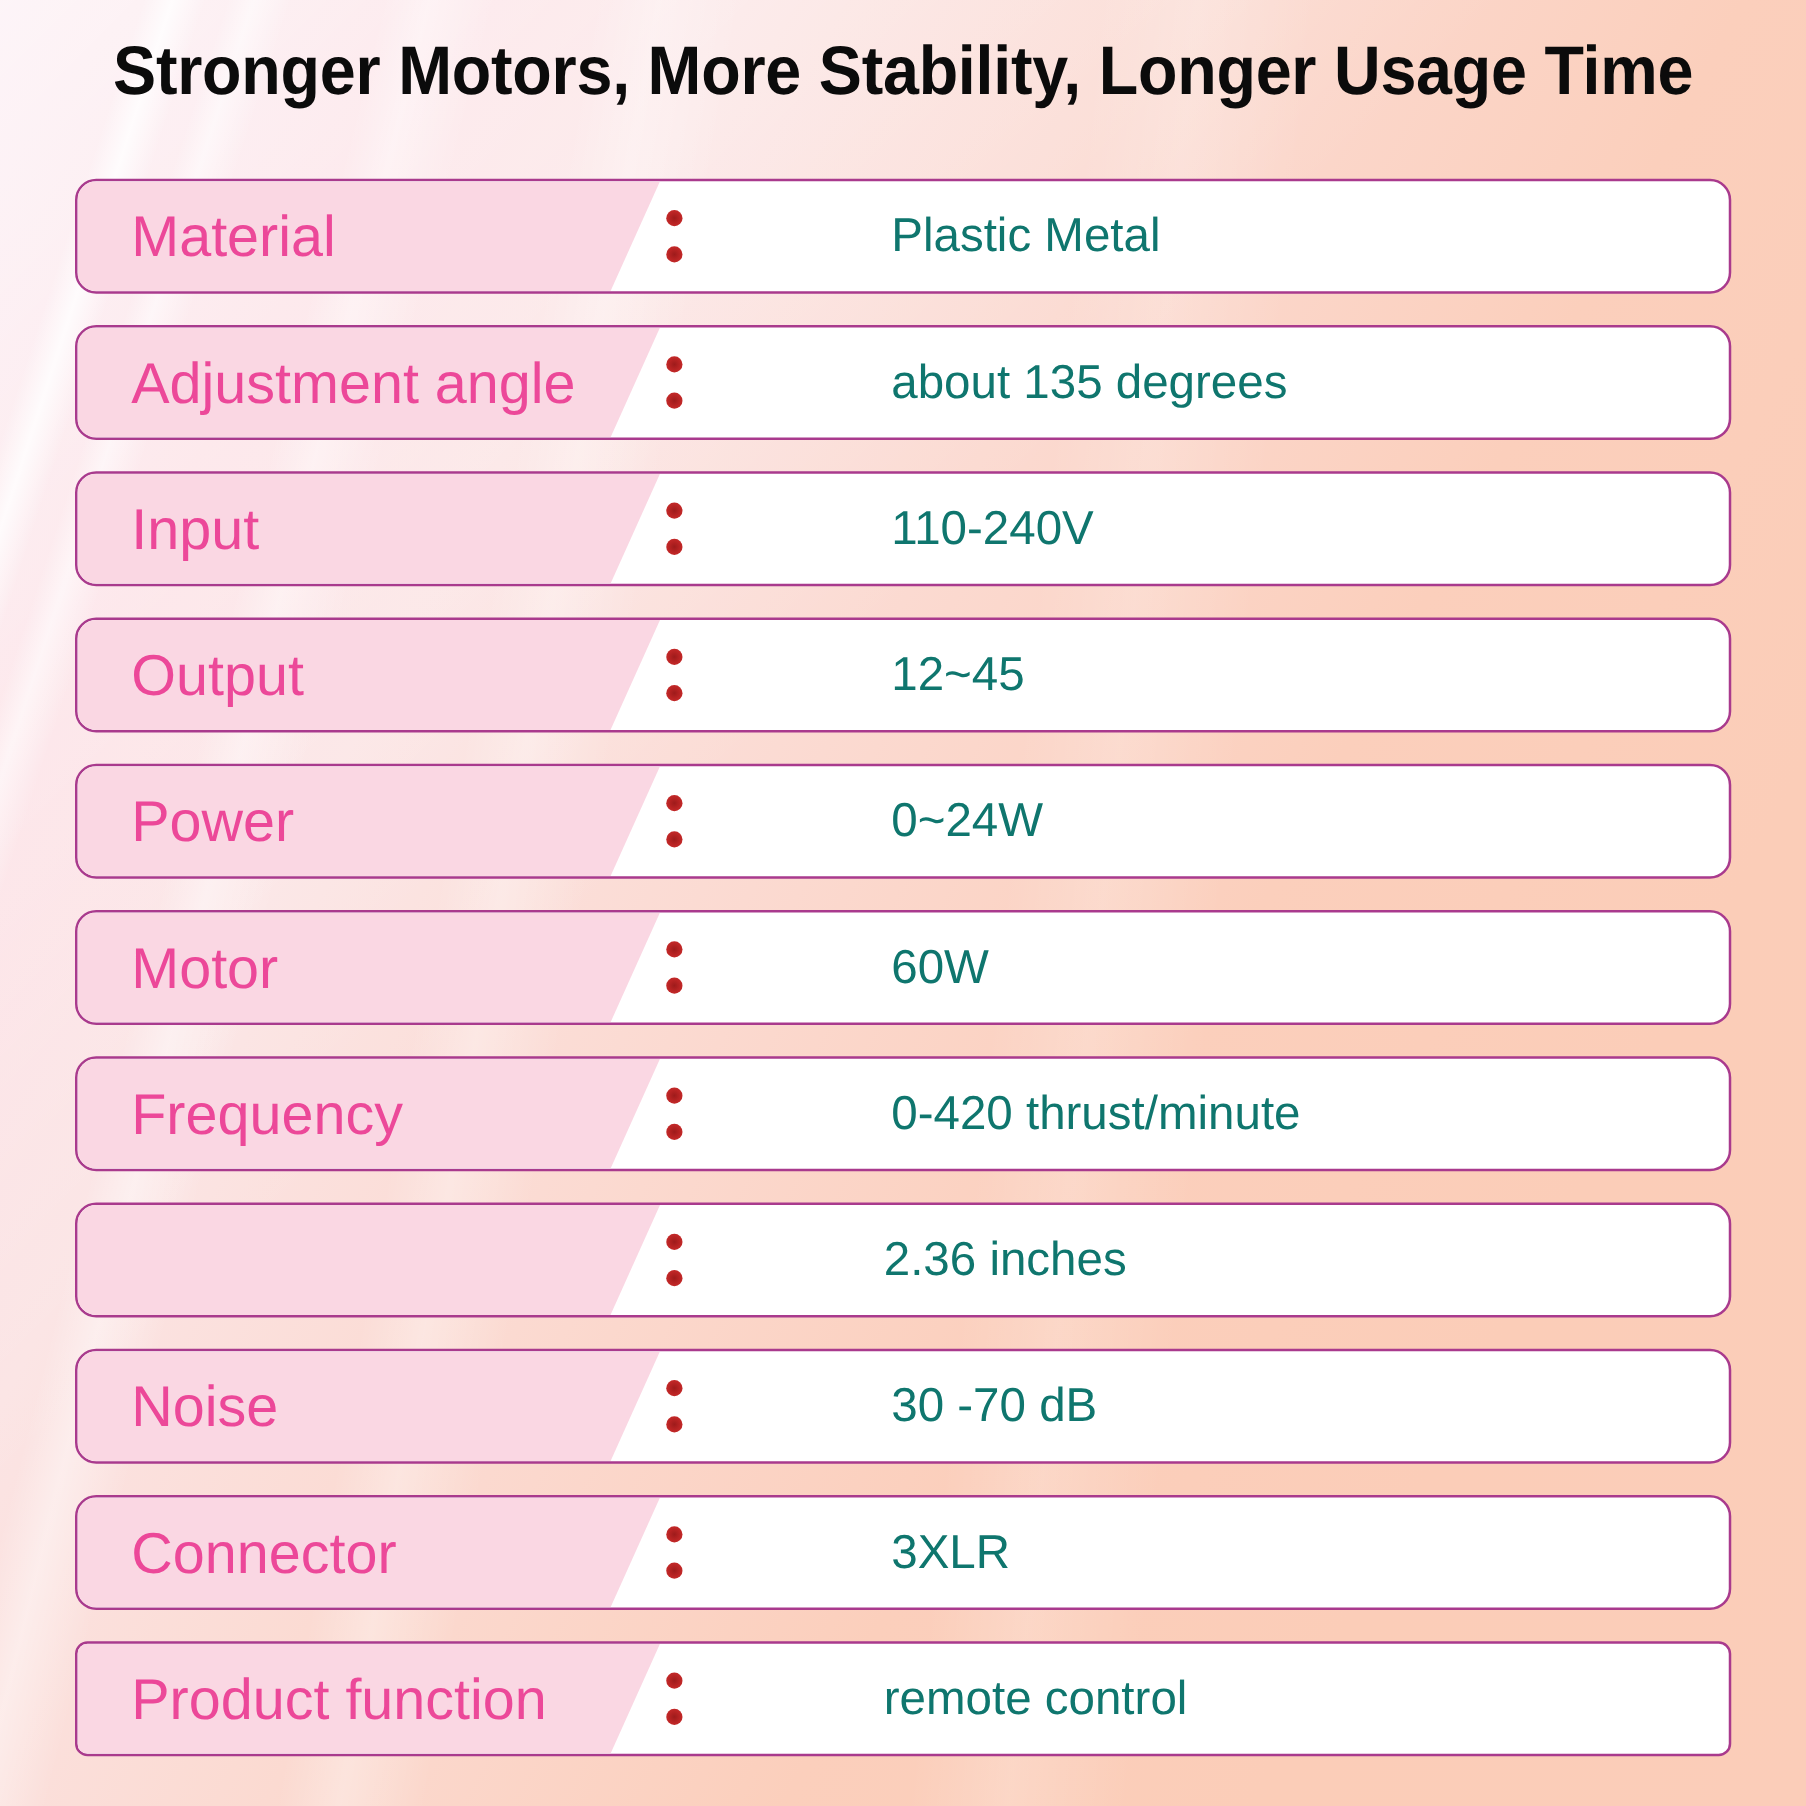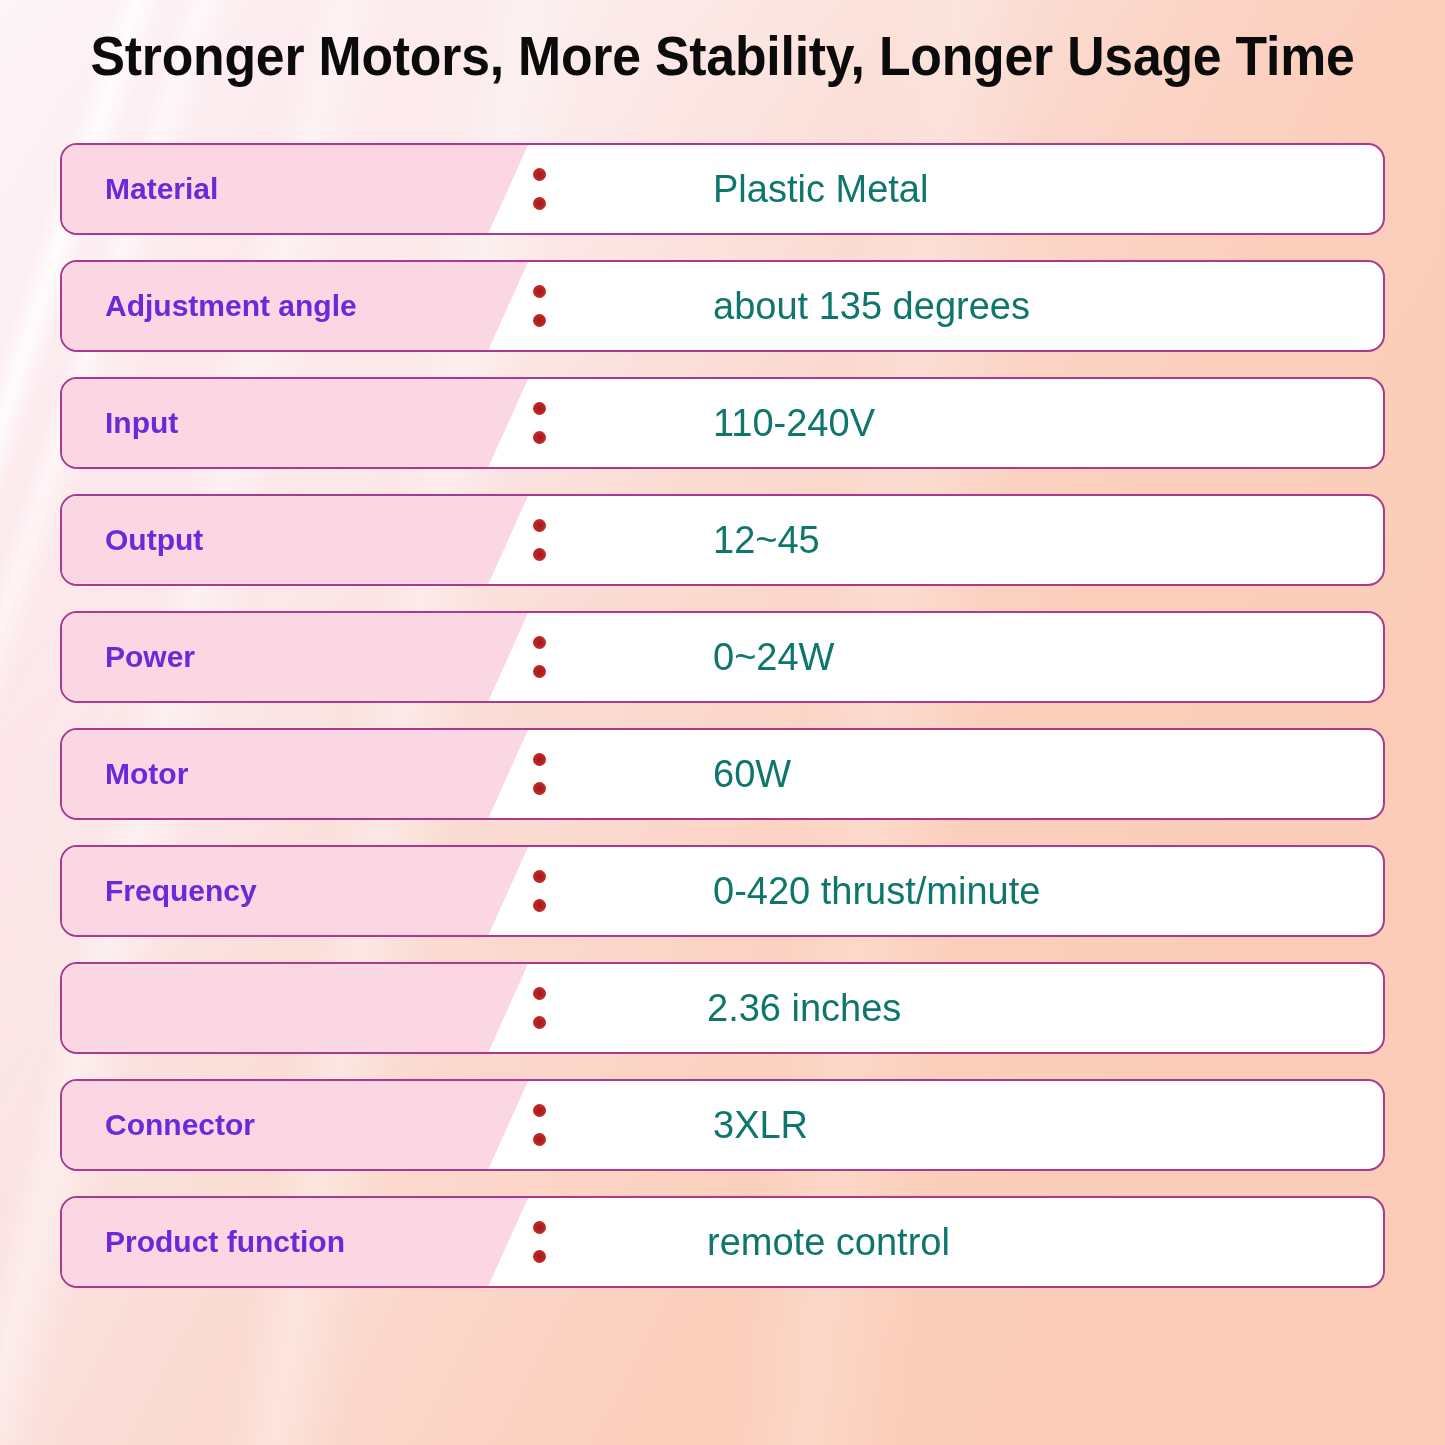--- a/index.html
+++ b/index.html
@@ -69,45 +69,44 @@
   .spec-row {
     position: relative;
     height: 92px;
     margin-bottom: 25px;
     border: 2.5px solid #a93a8d;
     border-radius: 17px;
     background: #ffffff;
     overflow: hidden;
     box-sizing: border-box;
   }
-  .spec-row:last-child { margin-bottom: 12px; }
+  .spec-row:last-child { margin-bottom: 12px; border-radius: 10px; }
 
   
   .row-pink {
     position: absolute;
     left: 0;
     top: 0;
     bottom: 0;
     width: 466px;
     background: #fad7e3;
     clip-path: polygon(0 0, 100% 0, 91.5% 100%, 0 100%);
   }
 
   .row-label {
     position: absolute;
     left: 43px;
     top: 0;
     height: 100%;
     display: flex;
     align-items: center;
-    font-size: 30px;
-    color: #6d28d9;
+    font-size: 46px;
+    color: #ec4899;
     white-space: nowrap;
     z-index: 2;
-    font-weight: bold;
   }
 
   .row-colon {
     position: absolute;
     left: 471px;
     top: 50%;
     transform: translateY(-50%);
     display: flex;
     flex-direction: column;
     gap: 16px;
@@ -217,20 +216,29 @@
 
     <div class="spec-row">
       <div class="row-pink"></div>
       <div class="row-colon">
         <span class="dot"></span>
         <span class="dot"></span>
       </div>
       <div class="row-value indent">2.36 inches</div>
     </div>
 
+    <div class="spec-row">
+      <div class="row-pink"></div>
+      <div class="row-label">Noise</div>
+      <div class="row-colon">
+        <span class="dot"></span>
+        <span class="dot"></span>
+      </div>
+      <div class="row-value">30 -70 dB</div>
+    </div>
 
     <div class="spec-row">
       <div class="row-pink"></div>
       <div class="row-label">Connector</div>
       <div class="row-colon">
         <span class="dot"></span>
         <span class="dot"></span>
       </div>
       <div class="row-value">3XLR</div>
     </div>

